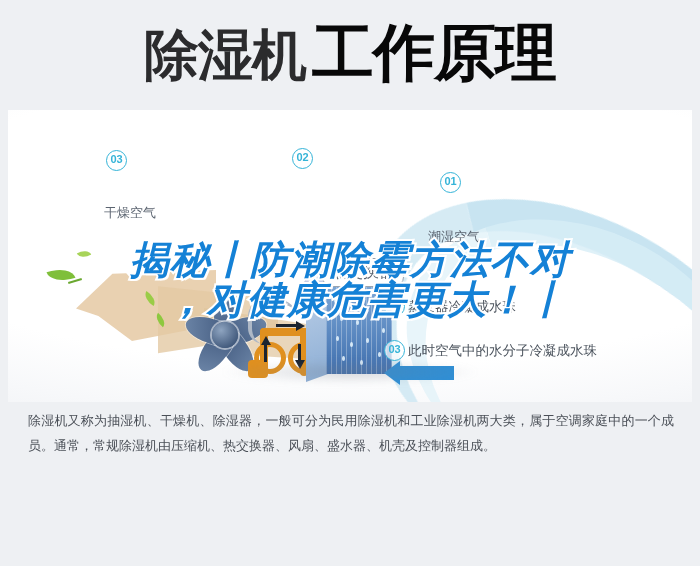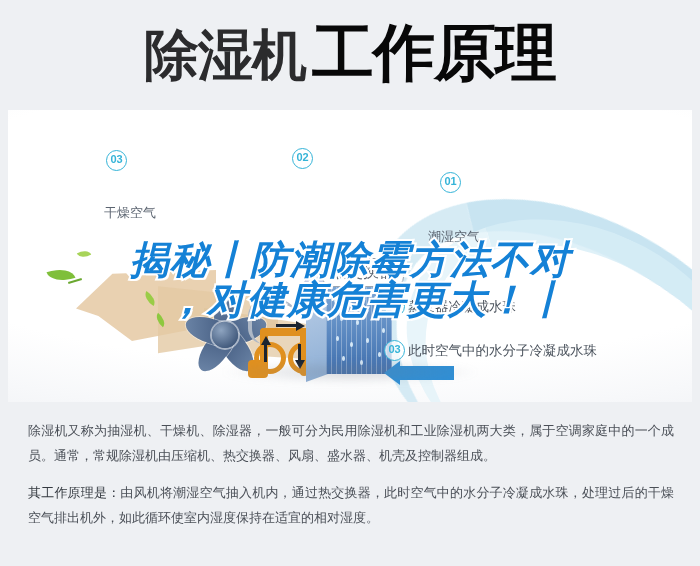--- a/index.html
+++ b/index.html
@@ -190,21 +190,21 @@
     -webkit-text-stroke:4px #ffffff;
     paint-order:stroke fill;
     text-shadow:
       0 0 0 #fff,
       2px 2px 0 rgba(255,255,255,.9);
   }
   .overlay .line2{padding-left:34px;}
 
   
   .body-copy{
-    position:absolute;left:28px;top:418px;width:646px;
+    position:absolute;left:28px;top:408px;width:646px;
     color:#4a4f57;font-size:13px;line-height:25px;
     text-align:justify;
   }
   .body-copy p{margin:0 0 12px 0;}
   .body-copy .lead{color:#33383f;}
 </style>
 </head>
 <body>
 
 <div class="page">
@@ -298,16 +298,15 @@
 
   <div class="panel-shadow"></div>
 
   <div class="overlay">
     <div class="line1">揭秘丨防潮除霉方法不对</div>
     <div class="line2">，对健康危害更大！丨</div>
   </div>
 
   <div class="body-copy">
     <p>除湿机又称为抽湿机、干燥机、除湿器，一般可分为民用除湿机和工业除湿机两大类，属于空调家庭中的一个成员。通常，常规除湿机由压缩机、热交换器、风扇、盛水器、机壳及控制器组成。</p>
-    <p><span class="lead">其工作原理是：</span><span>由风机将潮湿空气抽入机内，通过热交换器，此时空气中的水分子冷凝成水珠，处理过后的干燥空气排出机外，如此循环使室内湿度保持在适宜的相对湿度。</span></p>
   </div>
 
 </div>
 
 </body></html>

